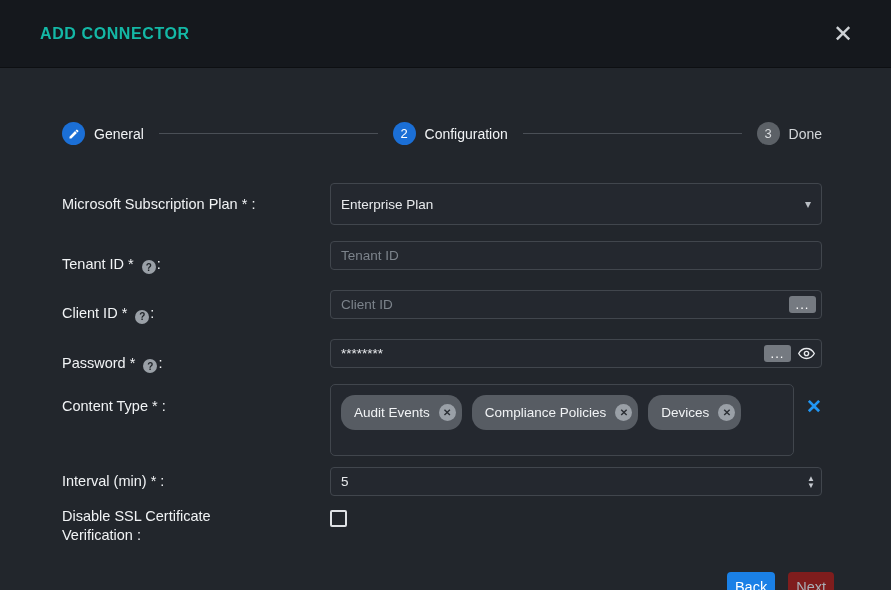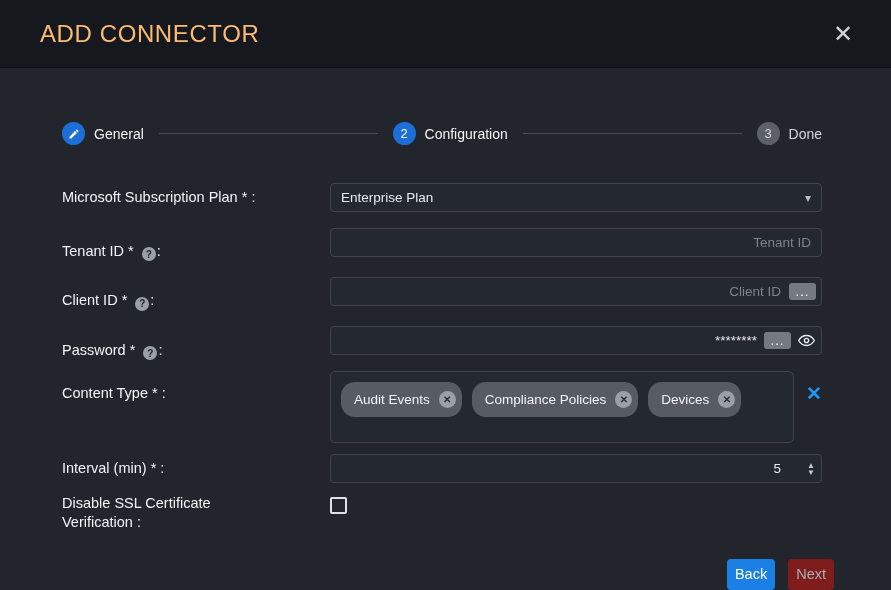--- a/index.html
+++ b/index.html
@@ -13,21 +13,21 @@
   .dialog { width:100%; height:100%; display:flex; flex-direction:column; }
 
   
   .header {
     height:68px; flex:0 0 auto;
     background:#15181d;
     display:flex; align-items:center;
     padding:0 38px 0 40px;
     border-bottom:1px solid #0d0f12;
   }
-  .title { font-size:24px; font-weight:400; letter-spacing:.6px; color:#fdba74; }
+  .title { font-size:16px; font-weight:700; letter-spacing:.6px; color:#14b8a6; }
   .close-btn {
     margin-left:auto; background:none; border:none; cursor:pointer;
     color:#ced2d6; font-size:24px; line-height:1; font-family:inherit; font-weight:300;
   }
 
   
   .stepper { display:flex; align-items:center; margin:54px 69px 38px 62px; }
   .step { display:flex; align-items:center; gap:9px; flex:0 0 auto; cursor:pointer; }
   .step-circle {
     width:23px; height:23px; border-radius:50%;
@@ -52,28 +52,28 @@
     display:inline-flex; width:14px; height:14px; border-radius:50%;
     background:#9aa0a7; color:#1d2126; font-size:10px; font-weight:bold;
     align-items:center; justify-content:center;
     vertical-align:-2px; margin:0 1px 0 4px; cursor:pointer;
   }
   .field { position:relative; display:flex; align-items:center; }
   .tbox {
     width:100%; height:29px;
     background:#24282f; border:1px solid #41464d; border-radius:4px;
     color:#e8eaed; font-size:13.5px; padding:0 10px;
-    outline:none; font-family:inherit;text-align:right;
+    outline:none; font-family:inherit;
   }
   .tbox::placeholder { color:#7c838b; }
   .tbox.pad-r { padding-right:40px; }
   .tbox.pad-r2 { padding-right:64px; }
 
   .select {
-    width:100%; height:29px;
+    width:100%; height:42px;
     background:#24282f; border:1px solid #41464d; border-radius:4px;
     display:flex; align-items:center; justify-content:space-between;
     padding:0 10px; font-size:13.5px; cursor:pointer;
   }
   .chev { color:#b9bec4; font-size:12px; }
 
   .dots-btn {
     position:absolute; width:27px; height:17px;
     background:#757a81; border:none; border-radius:3px;
     color:#ffffff; font-size:13px; line-height:1; letter-spacing:1px;

